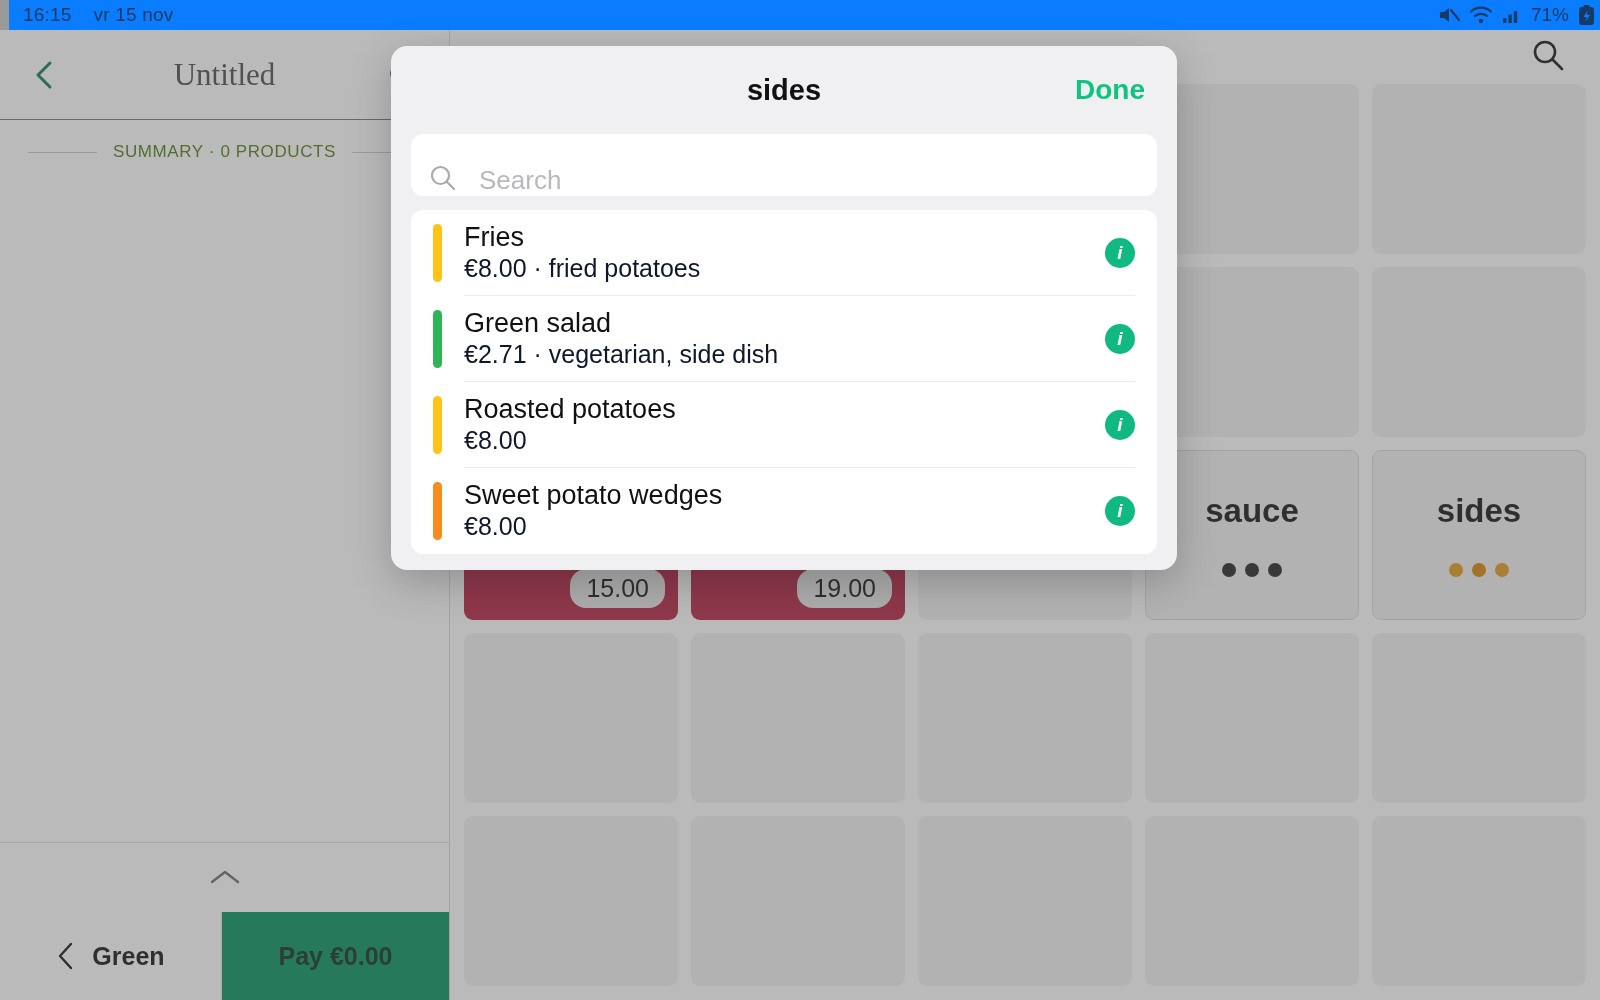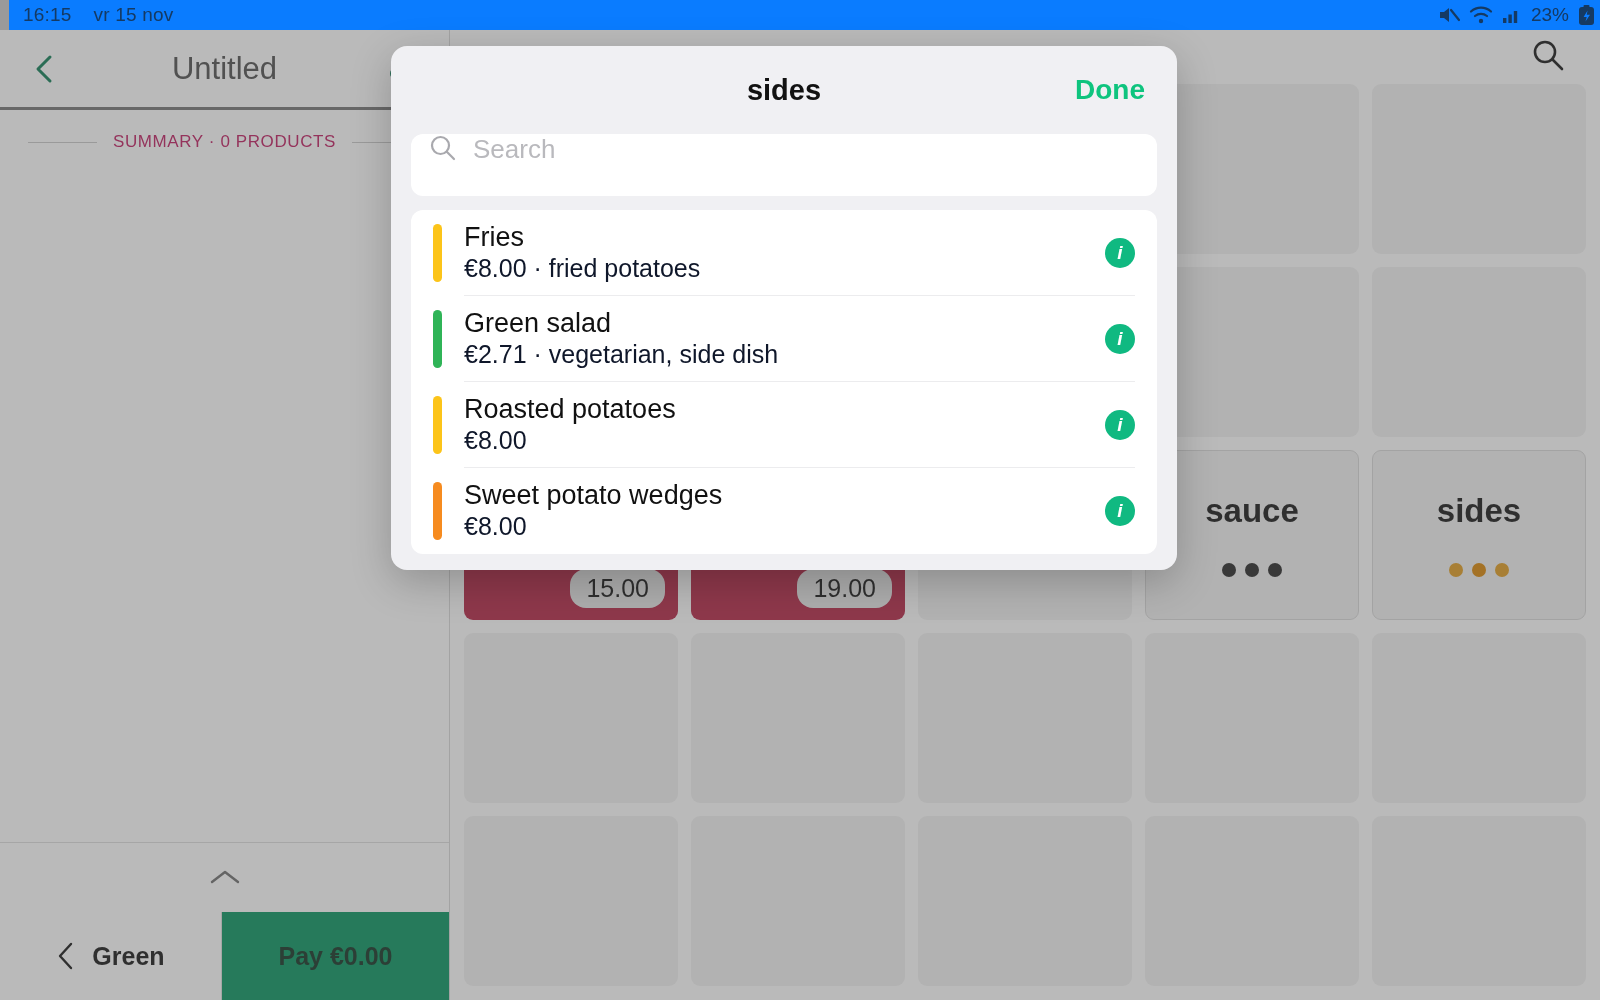--- a/index.html
+++ b/index.html
@@ -41,38 +41,39 @@
 
   
   .orderpanel {
     width: 450px; height: 970px;
     background: #ffffff;
     border-right: 1px solid #d8d8d8;
     display: flex; flex-direction: column;
     position: relative;
   }
   .order-header {
-    height: 80px; display: flex; align-items: center;
-    border-bottom: 3px solid #737373;
+    height: 90px; display: flex; align-items: center;
+    border-bottom: 1px solid #737373;
     position: relative;
+    font-family: Liberation Serif, serif;
   }
   .back-chevron { margin-left: 28px; width: 34px; height: 34px; }
   .order-title {
     position: absolute; left: 0; right: 0; text-align: center;
     font-size: 31px; color: #4a4a4a;
   }
   .order-dot {
     position: absolute; right: 48px; top: 38px;
     width: 11px; height: 11px; border-radius: 50%;
     background: #0a7a52;
   }
   .summary-row {
     display: flex; align-items: center; gap: 16px;
     padding: 22px 28px 0 28px;
-    color: #be185d; font-size: 17px; letter-spacing: .6px;
+    color: #4d7c0f; font-size: 17px; letter-spacing: .6px;
   }
   .summary-row .rule { flex: 1; height: 1px; background: #c9c9c9; }
   .order-body { flex: 1; }
   .collapse-handle {
     height: 70px; border-top: 1px solid #dcdcdc;
     display: flex; align-items: center; justify-content: center;
   }
   .order-footer { height: 88px; display: flex; }
   .btn-back {
     width: 222px; display: flex; align-items: center; justify-content: center;
@@ -145,22 +146,22 @@
     position: absolute; left: 0; right: 0; text-align: center;
     font-size: 29px; font-weight: bold; color: #111;
   }
   .modal-done {
     margin-left: auto; margin-right: 32px;
     font-size: 28px; color: #0ec47e; font-weight: bold;
   }
   .search-wrap { padding: 0 20px; }
   .search-box {
     background: #ffffff; border-radius: 12px;
-    height: 62px; display: flex; align-items: flex-start;
-    padding: 0 18px; gap: 16px;
+    height: 62px; display: flex; align-items: flex-end;
+    padding: 0 18px; gap: 22px;
   }
   .search-ph { font-size: 26px; color: #b9b9bd; }
 
   .list-card {
     margin: 14px 20px 0 20px;
     background: #ffffff;
     border-radius: 12px;
     overflow: hidden;
   }
   .list-item {
@@ -210,21 +211,21 @@
             <circle cx="12" cy="16" r="2.2" fill="#153a63"></circle>
           </svg>
       </span>
       <span>
         <svg width="20" height="18" viewBox="0 0 20 18">
             <rect x="1" y="12" width="3.4" height="5" fill="#153a63"></rect>
             <rect x="6.4" y="8.5" width="3.4" height="8.5" fill="#153a63"></rect>
             <rect x="11.8" y="5" width="3.4" height="12" fill="#153a63"></rect>
           </svg>
       </span>
-      <span class="sb-batt">23%</span>
+      <span class="sb-batt">71%</span>
       <span>
         <svg width="17" height="21" viewBox="0 0 17 21">
             <rect x="1" y="2" width="15" height="18" rx="3" fill="#153a63"></rect>
             <rect x="5.5" y="0" width="6" height="2.5" rx="1" fill="#153a63"></rect>
             <path d="M9.6 5.4L5.6 12h3.1l-1.2 4.6L12 9.7H8.7z" fill="#0a7cff"></path>
           </svg>
       </span>
     </div>
   </div>
 

